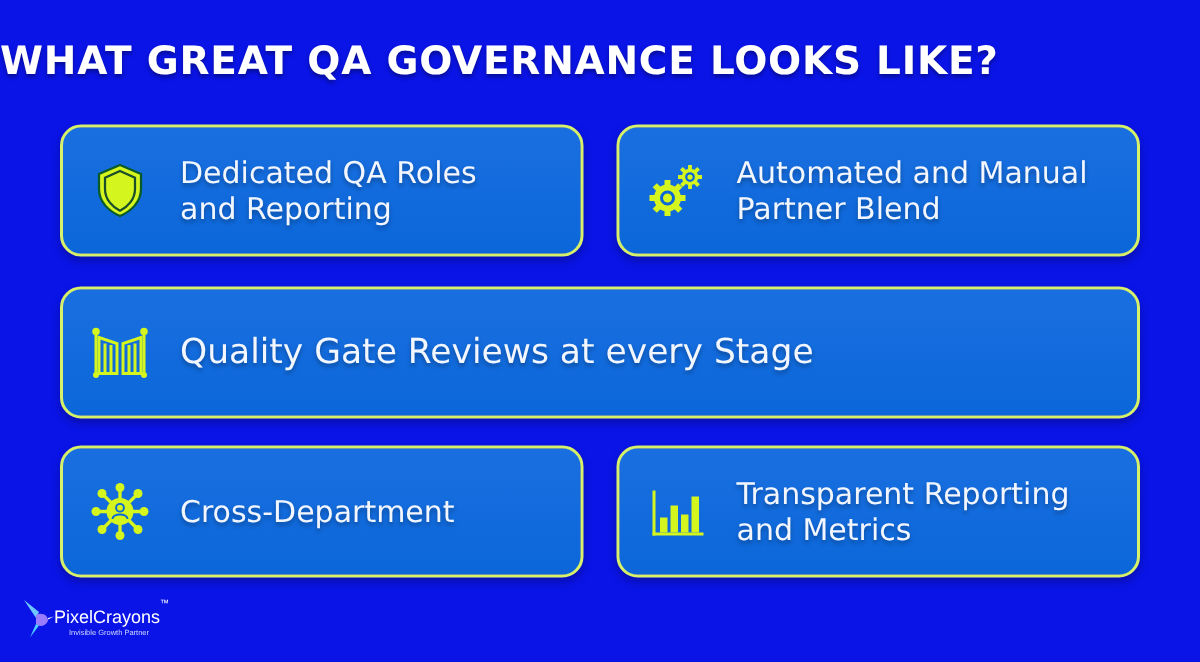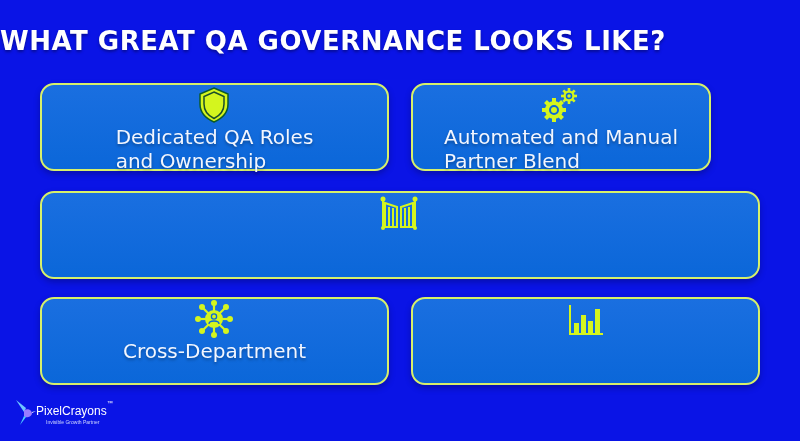--- a/index.html
+++ b/index.html
@@ -13,21 +13,20 @@
     color:#ffffff; font-weight:bold; font-size:26px; letter-spacing:0.5px;
     text-shadow:0 2px 3px rgba(0,0,0,0.35);
     font-family:"DejaVu Sans", sans-serif;
   }
   .card {
     position:absolute; box-sizing:border-box;
     background:linear-gradient(180deg,#1a6fe0 0%,#0b67d9 100%);
     border:2px solid #d6f06a; border-radius:14px;
     display:flex; align-items:center;
     box-shadow:0 3px 6px rgba(0,0,0,0.25);
-    flex-direction:column;
   }
   .card .icon { width:40px; height:40px; margin-left:18px; margin-right:20px; flex:none; }
   .card .label {
     color:#f2f6ff; font-size:20px; line-height:24px;
     text-shadow:0 2px 3px rgba(0,0,0,0.3);
     font-family:"DejaVu Sans", sans-serif;
   }
   .card.wide .label { font-size:23px; }
   .logo { position:absolute; left:14px; top:398px; display:flex; align-items:center; }
   .logo .brand { color:#fff; font-weight:normal; font-size:12px; font-family:"Liberation Sans", sans-serif; }
@@ -38,25 +37,25 @@
 
 <div class="title">WHAT GREAT QA GOVERNANCE LOOKS LIKE?</div>
 
 <div class="card" style="left:40px;top:83px;width:349px;height:88px;">
   <svg class="icon" viewBox="0 0 40 40">
     <path d="M20 3 L34 9 L34 19 C34 28 27 34 20 37 C13 34 6 28 6 19 L6 9 Z" fill="#d4f51e" stroke="#0b5a2a" stroke-width="1.5"></path>
     <path d="M20 7 L30 11.5 L30 19 C30 26 25 31 20 33.5 C15 31 10 26 10 19 L10 11.5 Z" fill="none" stroke="#1a4d2a" stroke-width="1.5"></path>
   </svg>
   <div class="label">
     <div>Dedicated QA Roles</div>
-    <div>and Ownership</div>
+    <div>and Reporting</div>
   </div>
 </div>
 
-<div class="card" style="left:411px;top:83px;width:300px;height:88px;">
+<div class="card" style="left:411px;top:83px;width:349px;height:88px;">
   <svg class="icon" viewBox="0 0 40 40">
     <g fill="#d4f51e">
       <circle cx="14" cy="25" r="9"></circle>
       <g stroke="#d4f51e" stroke-width="4">
         <line x1="14" y1="13" x2="14" y2="37"></line>
           <line x1="2" y1="25" x2="26" y2="25"></line>
         <line x1="5.5" y1="16.5" x2="22.5" y2="33.5"></line>
           <line x1="22.5" y1="16.5" x2="5.5" y2="33.5"></line>
       </g>
       <circle cx="29" cy="11" r="5.5"></circle>
@@ -86,20 +85,21 @@
       <line x1="10" y1="14" x2="10" y2="34"></line>
         <line x1="14" y1="15" x2="14" y2="34"></line>
       <line x1="26" y1="15" x2="26" y2="34"></line>
         <line x1="30" y1="14" x2="30" y2="34"></line>
     </g>
     <circle cx="4" cy="6" r="2.5" fill="#d4f51e"></circle>
       <circle cx="36" cy="6" r="2.5" fill="#d4f51e"></circle>
     <circle cx="4" cy="35" r="2" fill="#d4f51e"></circle>
       <circle cx="36" cy="35" r="2" fill="#d4f51e"></circle>
   </svg>
+  <div class="label">Quality Gate Reviews at every Stage</div>
 </div>
 
 <div class="card" style="left:40px;top:297px;width:349px;height:88px;">
   <svg class="icon" viewBox="0 0 40 40">
     <g stroke="#d4f51e" stroke-width="2.2">
       <line x1="20" y1="20" x2="20" y2="4"></line>
         <line x1="20" y1="20" x2="20" y2="36"></line>
       <line x1="20" y1="20" x2="4" y2="20"></line>
         <line x1="20" y1="20" x2="36" y2="20"></line>
       <line x1="20" y1="20" x2="8" y2="8"></line>
@@ -130,20 +130,24 @@
   <svg class="icon" viewBox="0 0 40 40">
     <g fill="#d4f51e">
       <rect x="4" y="6" width="2" height="30"></rect>
         <rect x="4" y="34" width="34" height="2"></rect>
       <rect x="9" y="24" width="5" height="10"></rect>
         <rect x="16" y="16" width="5" height="18"></rect>
       <rect x="23" y="22" width="5" height="12"></rect>
         <rect x="30" y="10" width="5" height="24"></rect>
     </g>
   </svg>
+  <div class="label">
+    <div>Transparent Reporting</div>
+    <div>and Metrics</div>
+  </div>
 </div>
 
 <div class="logo">
   <svg width="22" height="28" viewBox="0 0 22 28">
     <path d="M2 2 L12 10 L10 14 Z" fill="#6fc7ff"></path>
     <path d="M10 12 C14 10 18 12 18 16 C16 20 12 20 10 18 Z" fill="#9a7cff"></path>
     <path d="M10 18 L6 27 L12 19 Z" fill="#4fd1ff"></path>
     <path d="M18 14 L22 13 L18 15 Z" fill="#ffffff"></path>
   </svg>
   <div>

